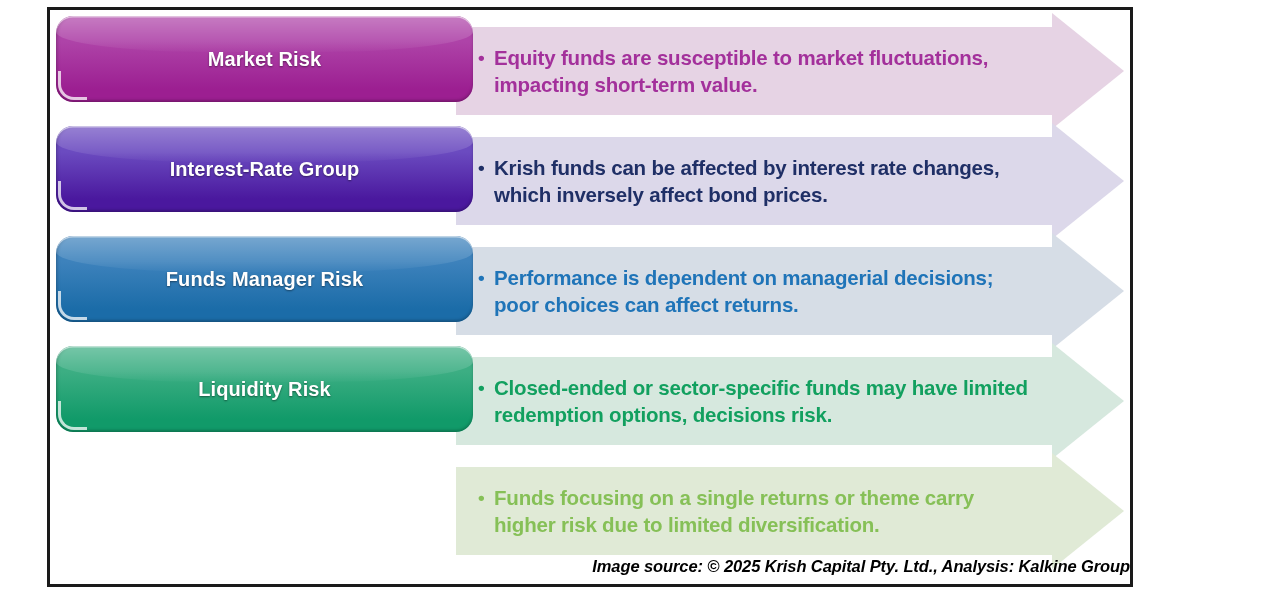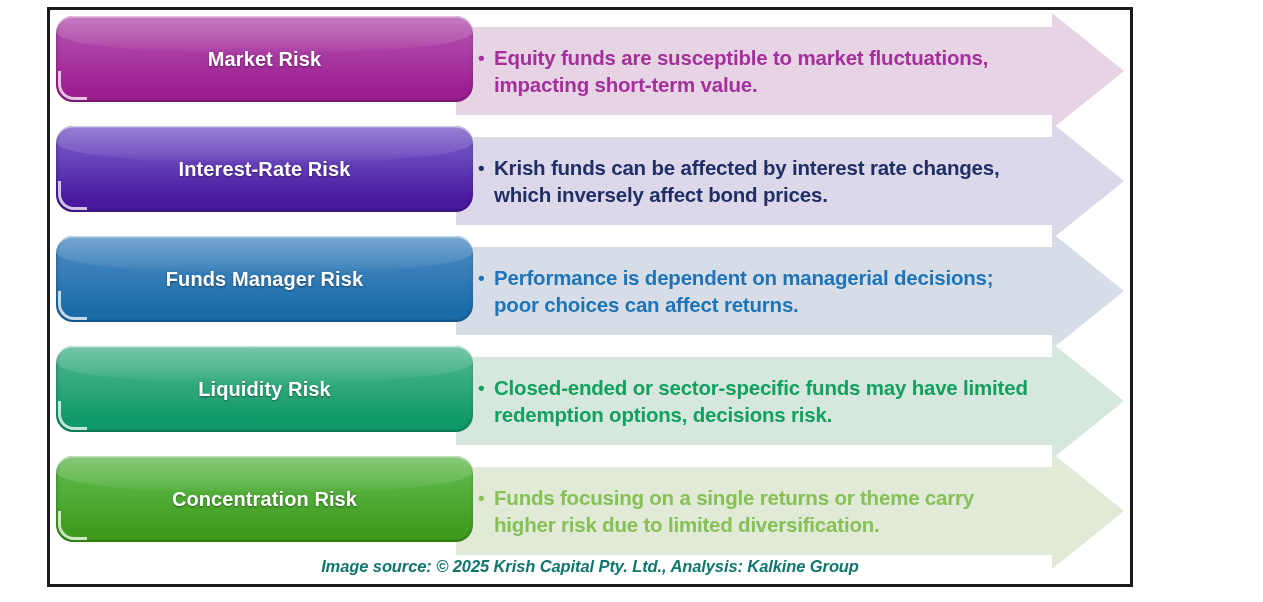--- a/index.html
+++ b/index.html
@@ -145,25 +145,25 @@
     letter-spacing: 0.1px;
     text-shadow: 0 1px 2px rgba(0,0,0,0.45);
   }
 
   
   .footer {
     position: absolute;
     left: 0;
     bottom: 8px;
     width: 100%;
-    text-align: center;
+    text-align: right;
     font-size: 16.5px;
     font-weight: bold;
     font-style: italic;
-    color: #0f766e;
+    color: #000000;
     letter-spacing: -0.1px;
   }
 </style>
 </head>
 <body>
 
 <div id="infographic" style="border-color: rgb(26, 26, 26); background: rgb(255, 255, 255);">
 
   <div class="rows">
 
@@ -190,21 +190,21 @@
         <div class="head" style="border-left: 72px solid rgb(220, 216, 234);"></div>
         <div class="arrow-text" style="color: rgb(31, 47, 102);">
           <span class="bullet">•</span>
           <span class="txt">Krish funds can be affected by interest rate changes, which inversely affect bond prices.</span>
         </div>
       </div>
       <div class="label-box" style="background: linear-gradient(rgb(107, 75, 192) 0%, rgb(107, 75, 192) 30%, rgb(74, 24, 158) 85%, rgb(74, 24, 158) 100%);">
         <div class="gloss"></div>
         <div class="rim"></div>
         <div class="corner-hl"></div>
-        <div class="label-text">Interest-Rate Risk</div>
+        <div class="label-text">Interest-Rate Group</div>
       </div>
     </div>
 
     <div class="row" style="top:226px;">
       <div class="arrow-band">
         <div class="body" style="background: rgb(214, 221, 230);"></div>
         <div class="head" style="border-left: 72px solid rgb(214, 221, 230);"></div>
         <div class="arrow-text" style="color: rgb(31, 116, 184);">
           <span class="bullet">•</span>
           <span class="txt">Performance is dependent on managerial decisions; poor choices can affect returns.</span>
@@ -237,25 +237,19 @@
 
     <div class="row" style="top:446px;">
       <div class="arrow-band">
         <div class="body" style="background: rgb(224, 234, 214);"></div>
         <div class="head" style="border-left: 72px solid rgb(224, 234, 214);"></div>
         <div class="arrow-text" style="color: rgb(134, 192, 87);">
           <span class="bullet">•</span>
           <span class="txt">Funds focusing on a single returns or theme carry higher risk due to limited diversification.</span>
         </div>
       </div>
-      <div class="label-box" style="background: linear-gradient(rgb(87, 179, 65) 0%, rgb(87, 179, 65) 30%, rgb(63, 156, 30) 85%, rgb(63, 156, 30) 100%);">
-        <div class="gloss"></div>
-        <div class="rim"></div>
-        <div class="corner-hl"></div>
-        <div class="label-text">Concentration Risk</div>
-      </div>
     </div>
 
   </div>
 
   <div class="footer">Image source: © 2025 Krish Capital Pty. Ltd., Analysis: Kalkine Group</div>
 
 </div>
 
 </body></html>

